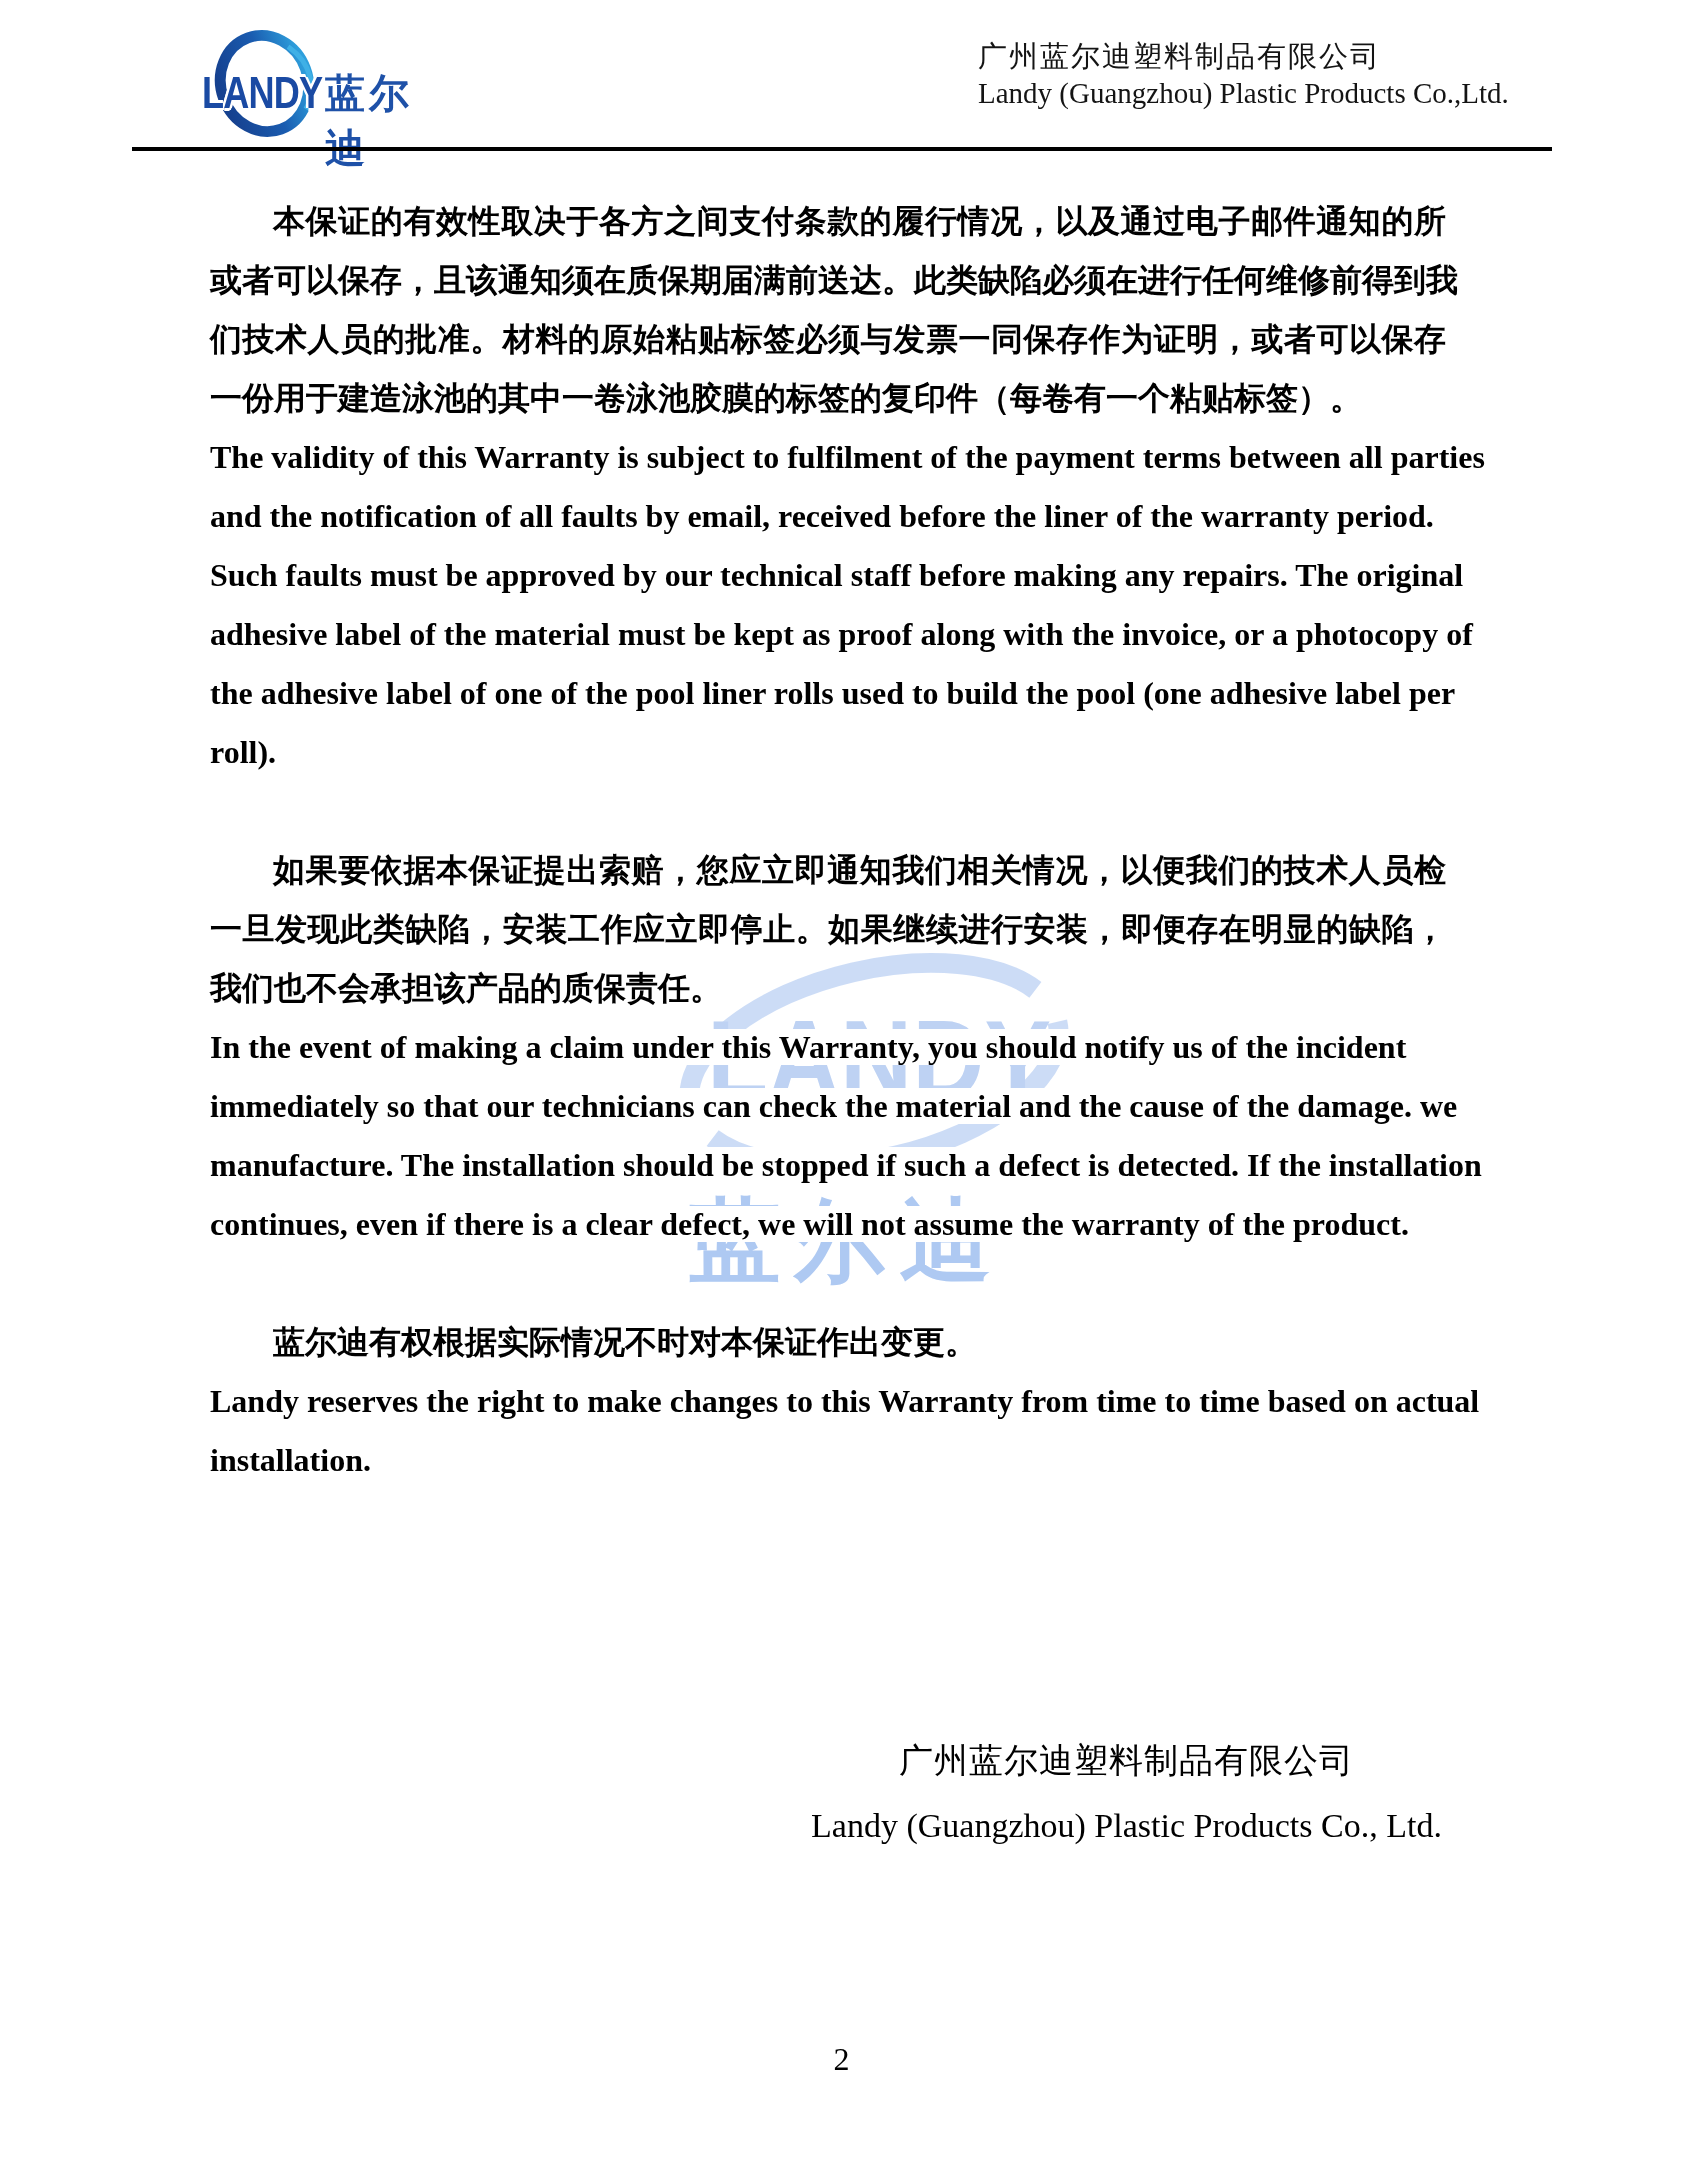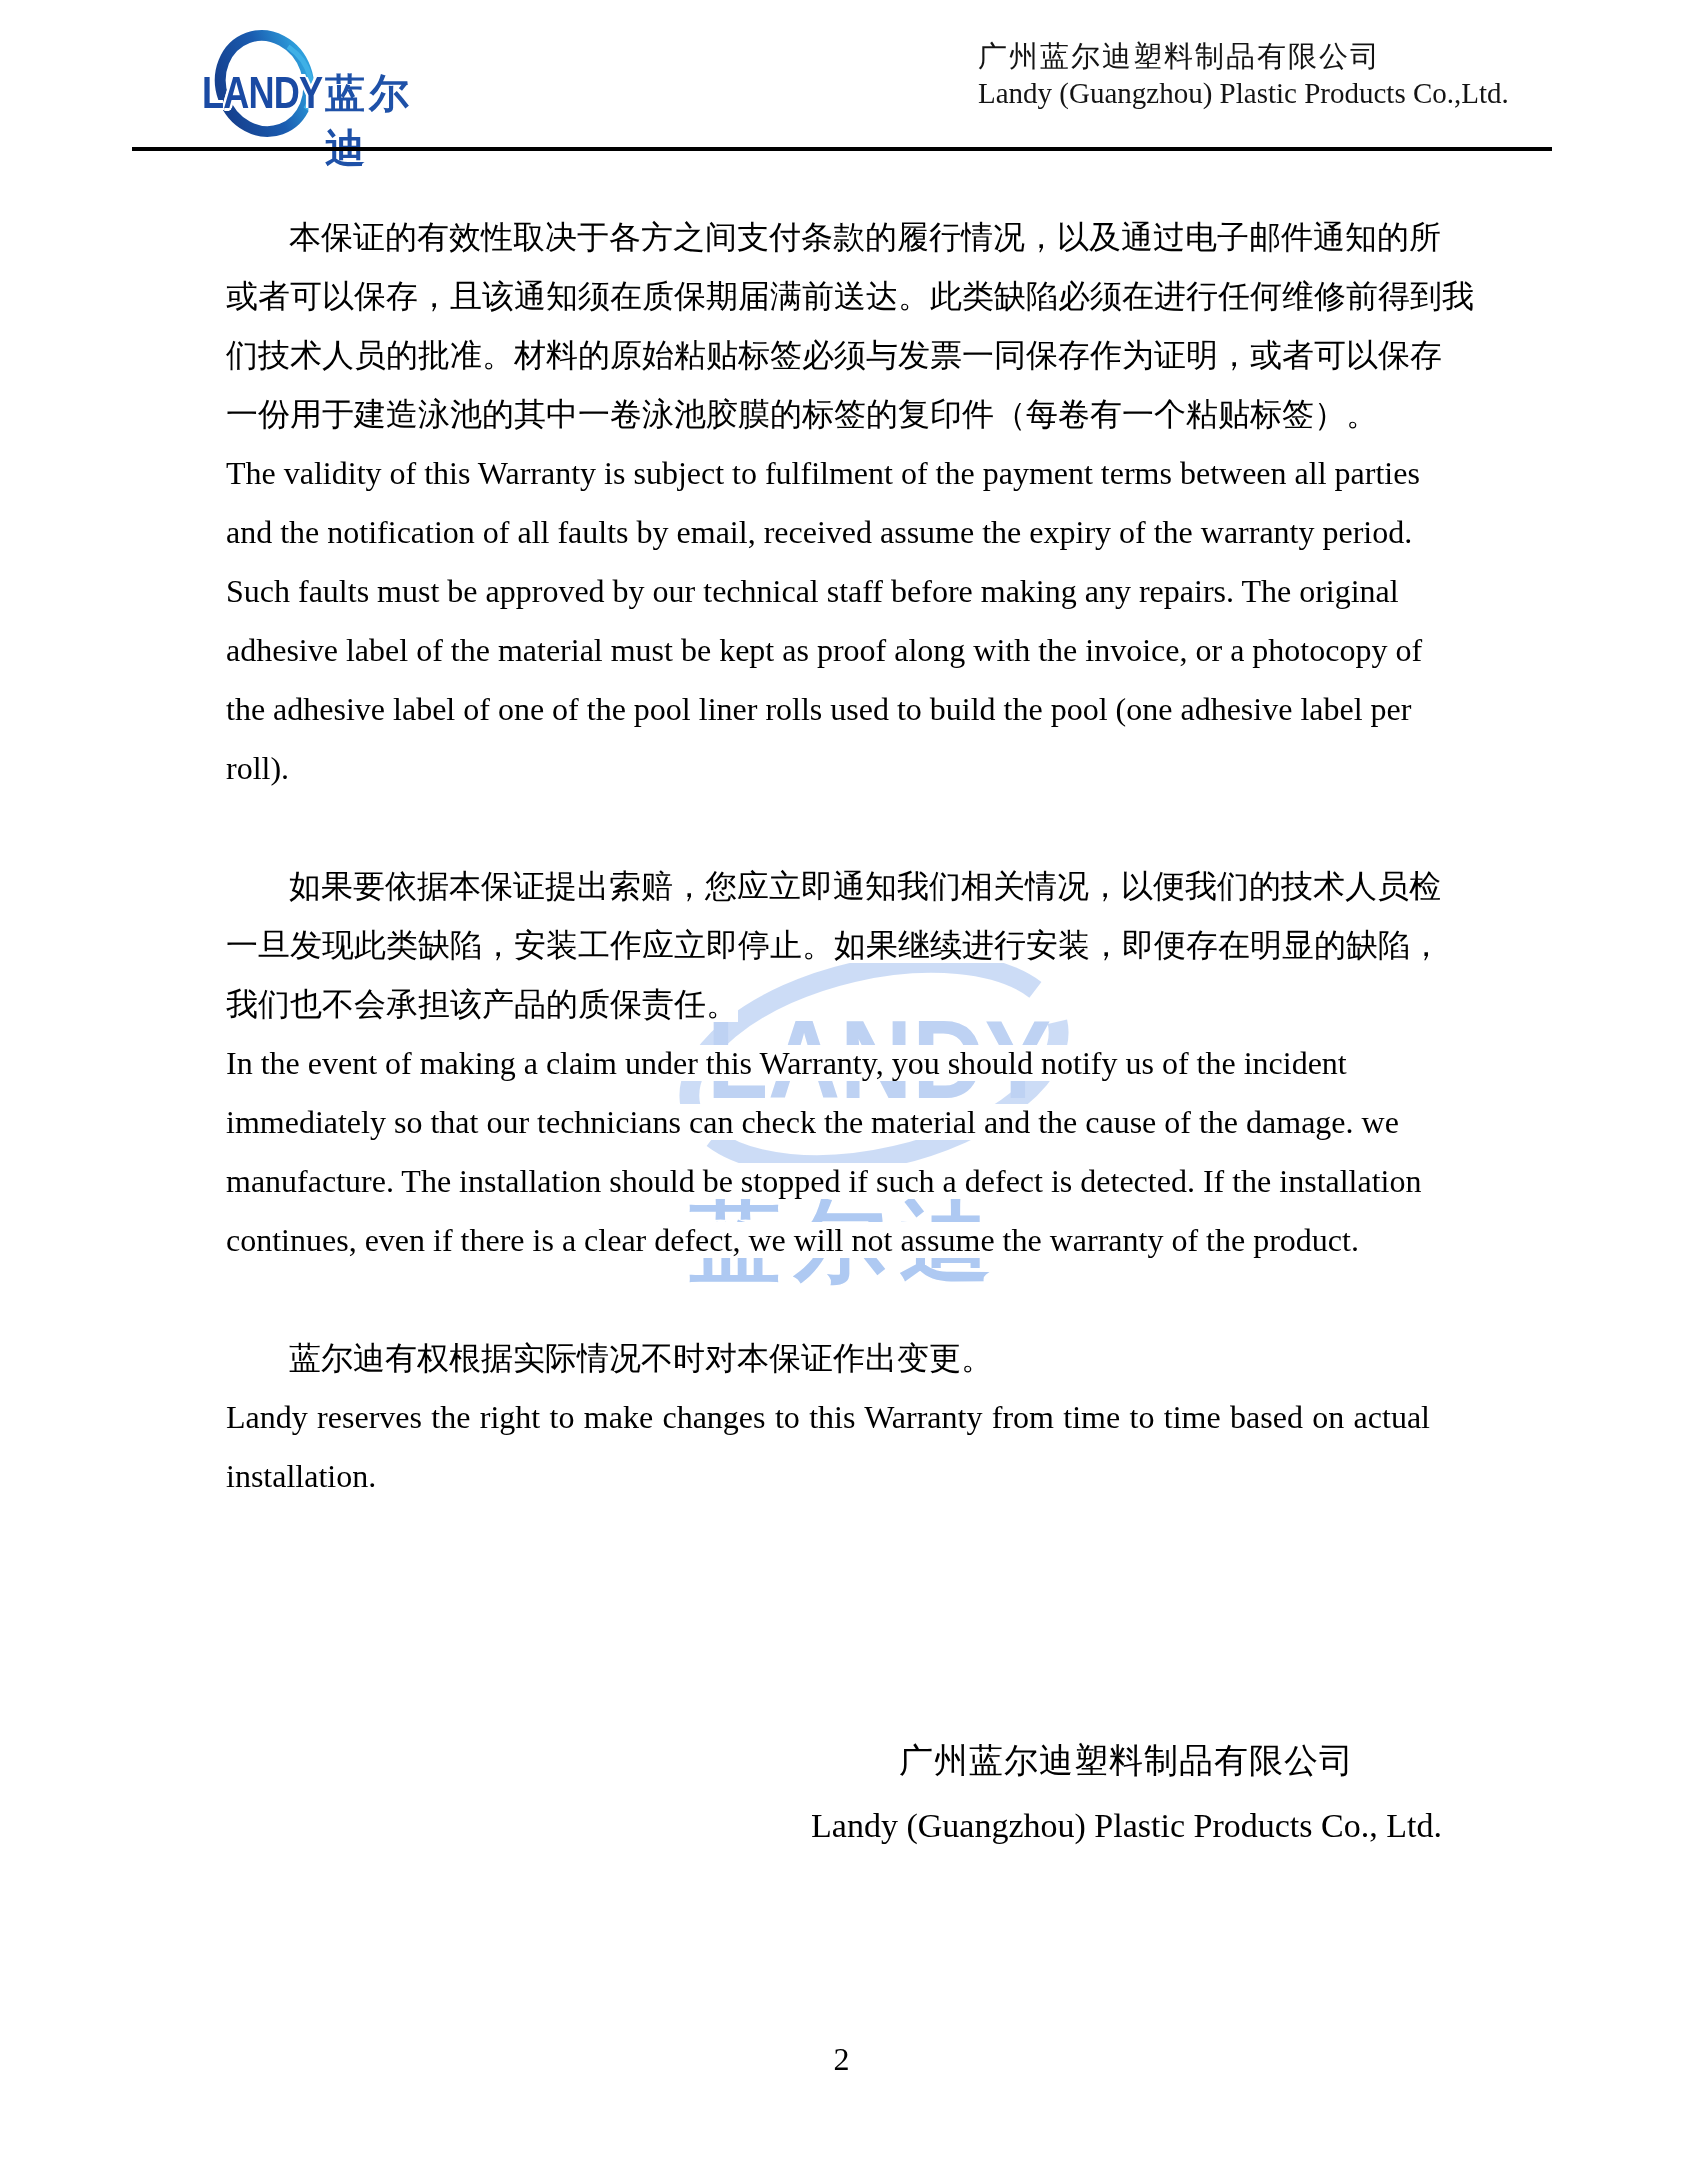--- a/index.html
+++ b/index.html
@@ -25,21 +25,21 @@
   .wm-landy{left:671px;top:996px;width:416px;text-align:center;
       font-family:"Liberation Sans","DejaVu Sans",sans-serif;font-weight:800;font-size:111px;
       color:#bed2f3;transform:scaleX(0.9);transform-origin:center;letter-spacing:0px;}
   .wm-cn{left:639px;top:1180px;width:416px;text-align:center;
       font-family:"Liberation Sans","DejaVu Sans",sans-serif;font-weight:800;font-size:91px;
       color:#aec9f2;letter-spacing:14px;}
 
   
   .body-text{position:absolute;left:210px;top:192px;width:1236px;z-index:2;
       font-size:32px;line-height:59px;}
-  .para{margin:16px;}
+  .para{margin:0;font-weight:bold;}
   .para + .para{margin-top:59px;}
   .line{height:59px;}
   .line{white-space:nowrap;}
   .line.fill{text-align:justify;text-align-last:justify;}
   .line.indent{text-indent:63px;}
   .line .t{background:#ffffff;}
 
   
   .signature{position:absolute;left:681px;top:1728px;width:891px;text-align:center;z-index:2;
       font-size:34px;line-height:65px;}
@@ -80,21 +80,21 @@
 <div class="wm wm-landy">LANDY</div>
 <div class="wm wm-cn">蓝尔迪</div>
 
 <div class="body-text">
     <div class="para">
       <div class="line fill indent"><span class="t">本保证的有效性取决于各方之间支付条款的履行情况，以及通过电子邮件通知的所</span></div>
       <div class="line fill"><span class="t">或者可以保存，且该通知须在质保期届满前送达。此类缺陷必须在进行任何维修前得到我</span></div>
       <div class="line fill"><span class="t">们技术人员的批准。材料的原始粘贴标签必须与发票一同保存作为证明，或者可以保存</span></div>
       <div class="line"><span class="t">一份用于建造泳池的其中一卷泳池胶膜的标签的复印件（每卷有一个粘贴标签）。</span></div>
       <div class="line"><span class="t">The validity of this Warranty is subject to fulfilment of the payment terms between all parties</span></div>
-      <div class="line"><span class="t">and the notification of all faults by email, received assume the expiry of the warranty period.</span></div>
+      <div class="line"><span class="t">and the notification of all faults by email, received before the liner of the warranty period.</span></div>
       <div class="line"><span class="t">Such faults must be approved by our technical staff before making any repairs. The original</span></div>
       <div class="line"><span class="t">adhesive label of the material must be kept as proof along with the invoice, or a photocopy of</span></div>
       <div class="line"><span class="t">the adhesive label of one of the pool liner rolls used to build the pool (one adhesive label per</span></div>
       <div class="line"><span class="t">roll).</span></div>
     </div>
     <div class="para">
       <div class="line fill indent"><span class="t">如果要依据本保证提出索赔，您应立即通知我们相关情况，以便我们的技术人员检</span></div>
       <div class="line fill"><span class="t">一旦发现此类缺陷，安装工作应立即停止。如果继续进行安装，即便存在明显的缺陷，</span></div>
       <div class="line"><span class="t">我们也不会承担该产品的质保责任。</span></div>
       <div class="line"><span class="t">In the event of making a claim under this Warranty, you should notify us of the incident</span></div>

